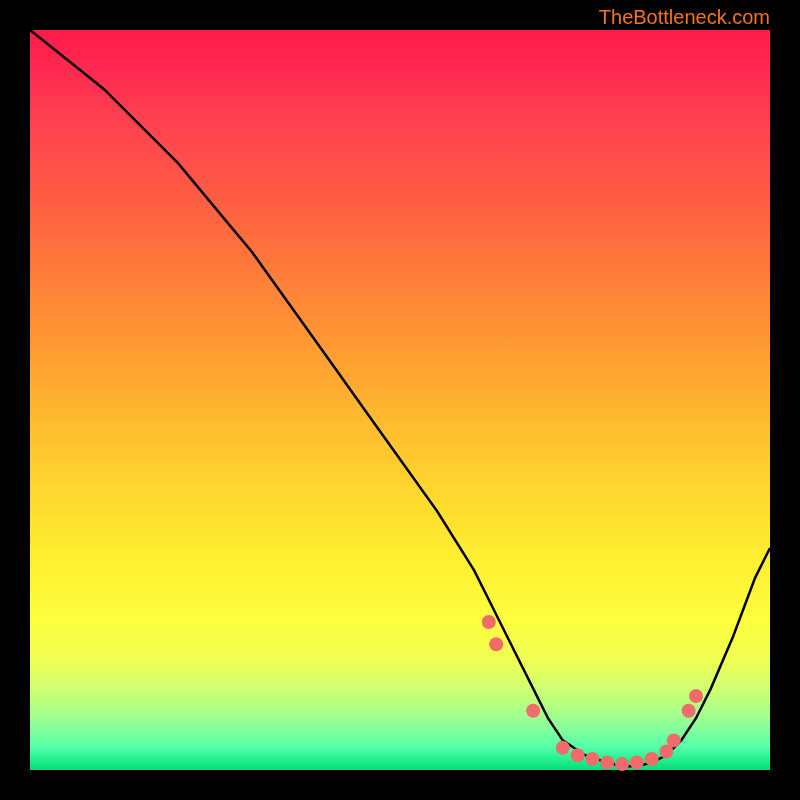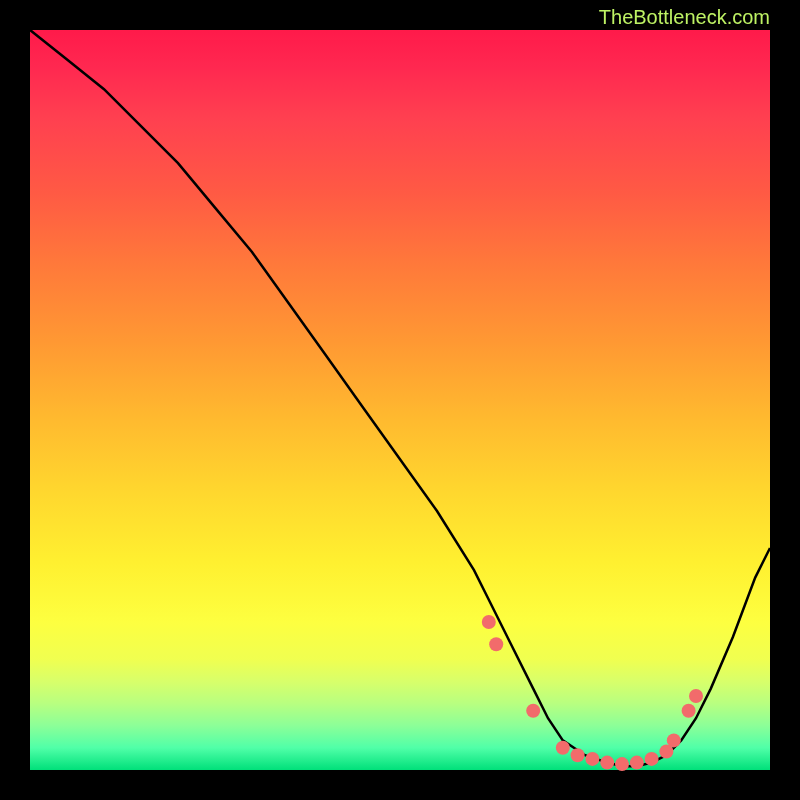--- a/index.html
+++ b/index.html
@@ -39,21 +39,21 @@
       #b8ff80 91%,
       #8cff98 94%,
       #50ffa8 97%,
       #00e07a 100%
     );
   }
   .watermark {
     position: absolute;
     top: 6px;
     right: 30px;
-    color: #bef264;
+    color: #f97316;
     font-size: 20px;
     font-weight: 500;
     z-index: 10;
   }
   svg.plot {
     position: absolute;
     left: 0;
     top: 0;
     width: 740px;
     height: 740px;

